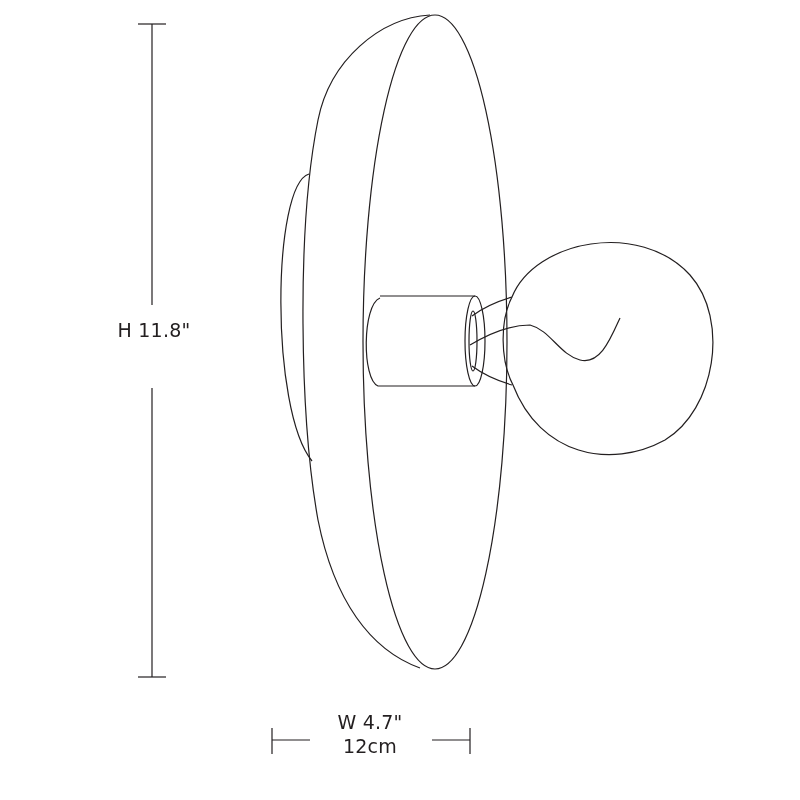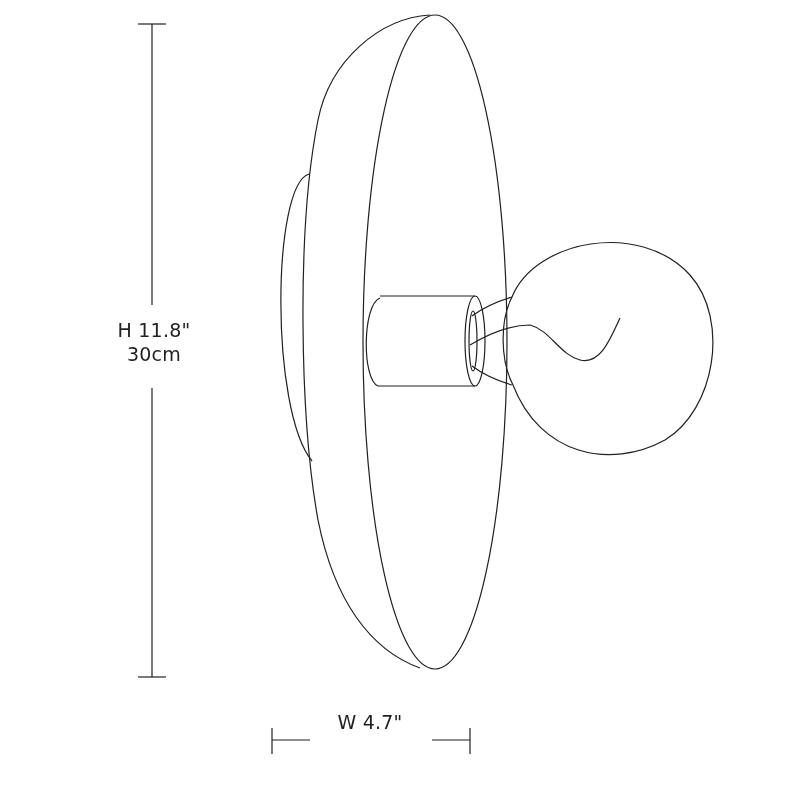--- a/index.html
+++ b/index.html
@@ -46,18 +46,18 @@
     <path d="M 472 316 C 480 310, 495 302, 512 297 M 472 366 C 480 372, 495 380, 512 385"></path>
 
     <path d="M 512 297 C 535 240, 640 220, 690 275 C 730 320, 715 410, 665 440 C 610 470, 540 455, 513 385 C 500 360, 500 320, 512 297 Z"></path>
 
     <path d="M 470 345 C 495 330, 515 325, 530 325 C 550 330, 560 355, 580 360 C 600 365, 610 340, 620 318"></path>
   </g>
 </svg>
 
 <div id="height-label" class="label">
   <span>H  11.8"</span>
-  <span>30cm</span>
 </div>
 
 <div id="width-label" class="label">
   <span>W 4.7"</span>
+  <span>12cm</span>
 </div>
 
 </body></html>

